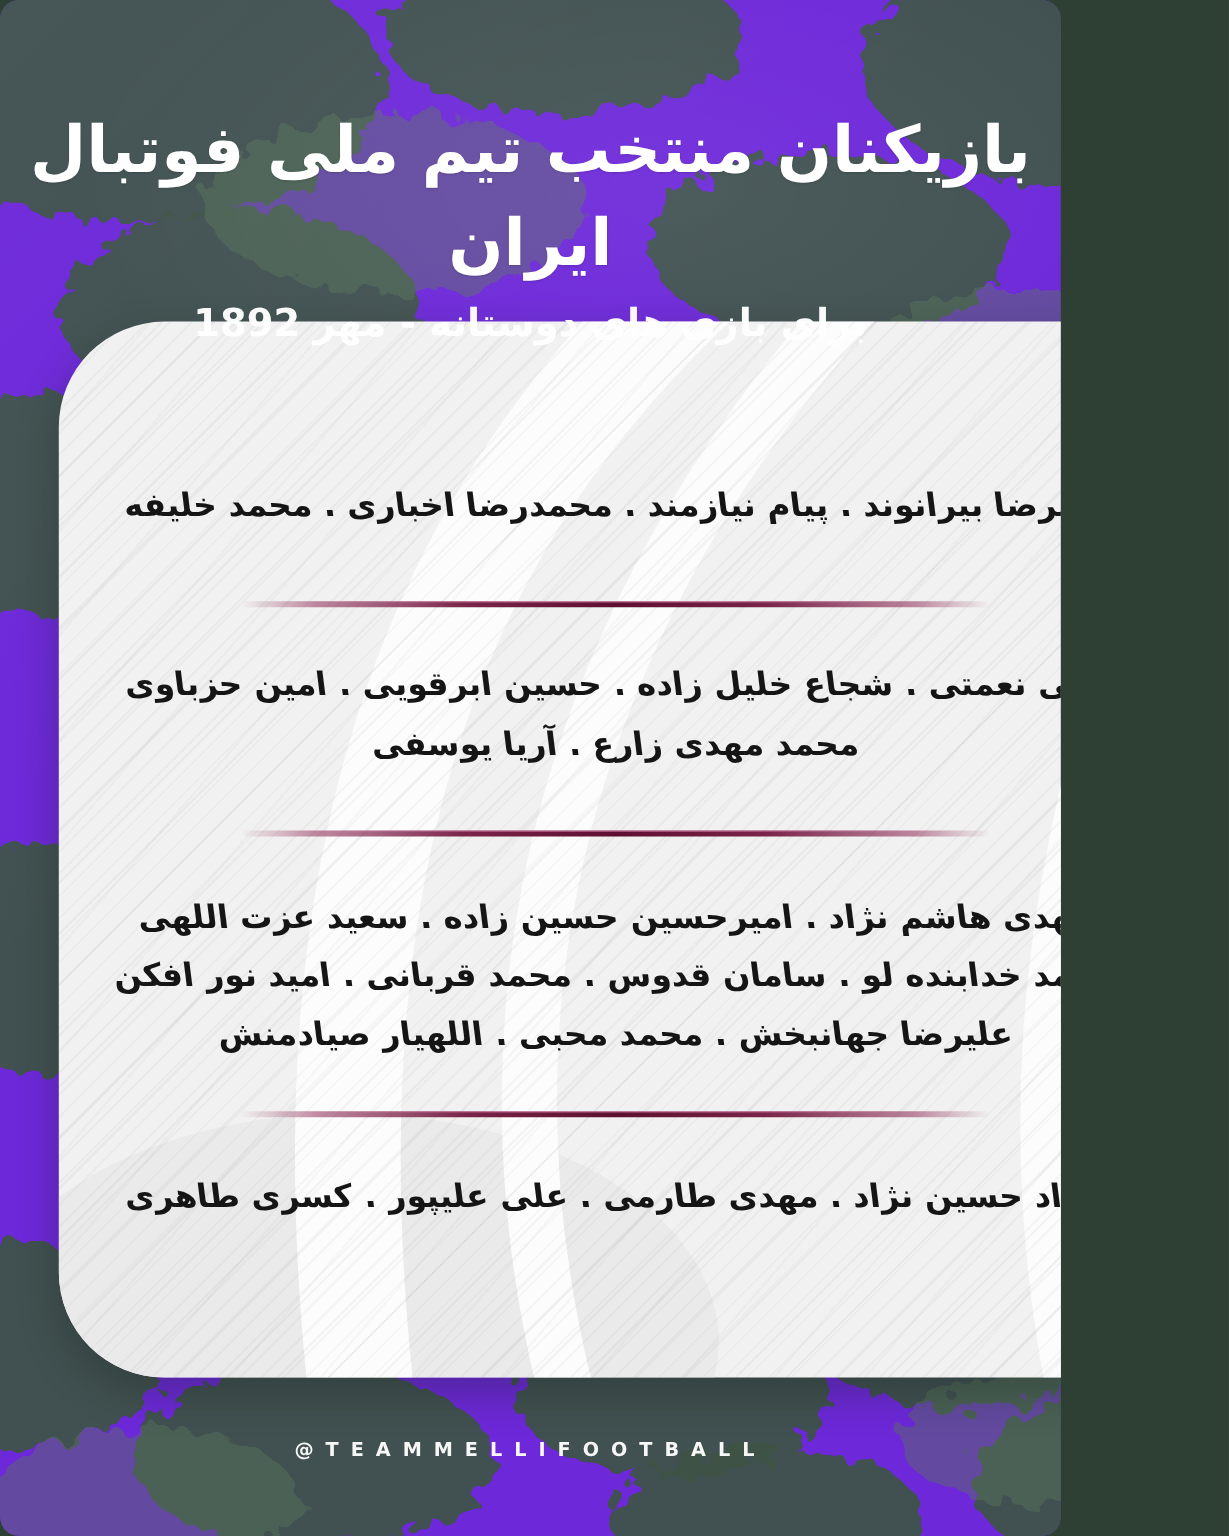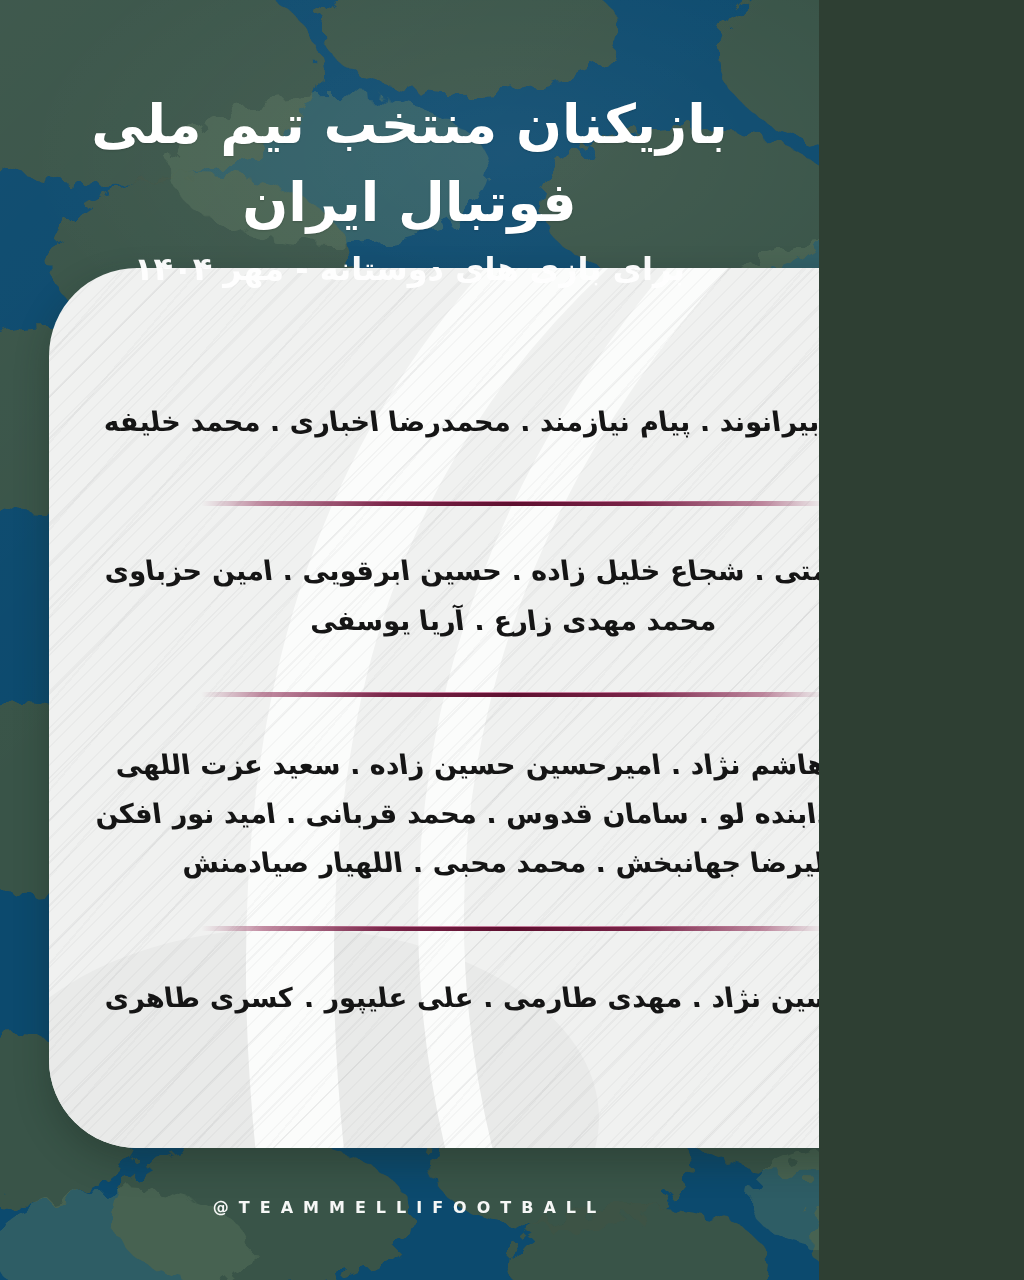--- a/index.html
+++ b/index.html
@@ -1,21 +1,22 @@
 <!DOCTYPE html>
 <html lang="fa"><head>
 <meta charset="utf-8">
 <style>
   html,body{margin:0;padding:0;background:#2e3f33;}
   .canvas{
     position:relative;
-    width:819px;height:1280px;
+    width:884px;height:1280px;
     overflow:hidden;
-    background:#0c4a6e;
+    background:#6d28d9;
     font-family:"DejaVu Sans", sans-serif;
+    border-radius:16px;
   }
   .camo-layer{position:absolute;inset:0;pointer-events:none;}
   .sheen{
     position:absolute;inset:0;pointer-events:none;
     background:
       radial-gradient(ellipse 700px 360px at 62% 12%, rgba(255,255,255,0.06), rgba(255,255,255,0) 70%),
       linear-gradient(135deg, rgba(255,255,255,0.03) 0%, rgba(255,255,255,0) 40%);
   }
   .header{
     position:absolute;top:86px;left:0;width:100%;
@@ -115,21 +116,21 @@
       <ellipse cx="330" cy="170" rx="160" ry="75"></ellipse>
       <ellipse cx="840" cy="300" rx="120" ry="60"></ellipse>
       <ellipse cx="120" cy="1250" rx="130" ry="60"></ellipse>
       <ellipse cx="860" cy="1200" rx="110" ry="55"></ellipse>
     </g>
   </svg>
   <div class="sheen"></div>
 
   <div class="header" dir="rtl">
     <h1 class="poster-title">بازیکنان منتخب تیم ملی فوتبال ایران</h1>
-    <div class="poster-subtitle">برای بازی های دوستانه - مهر ۱۴۰۴</div>
+    <div class="poster-subtitle">برای بازی های دوستانه - مهر 1892</div>
   </div>
 
   <div class="card">
 
     <svg class="card-swoosh" width="927" height="880" viewBox="0 0 927 880" xmlns="http://www.w3.org/2000/svg">
       <ellipse cx="240" cy="850" rx="310" ry="190" fill="#e9eae9"></ellipse>
       <g fill="none" stroke="#fbfcfb">
         <path d="M 560 -60 C 330 140, 195 420, 255 920" stroke-width="88"></path>
         <path d="M 705 -60 C 430 215, 330 560, 430 920" stroke-width="46"></path>
         <path d="M 880 290 C 815 500, 800 700, 845 910" stroke-width="36"></path>

